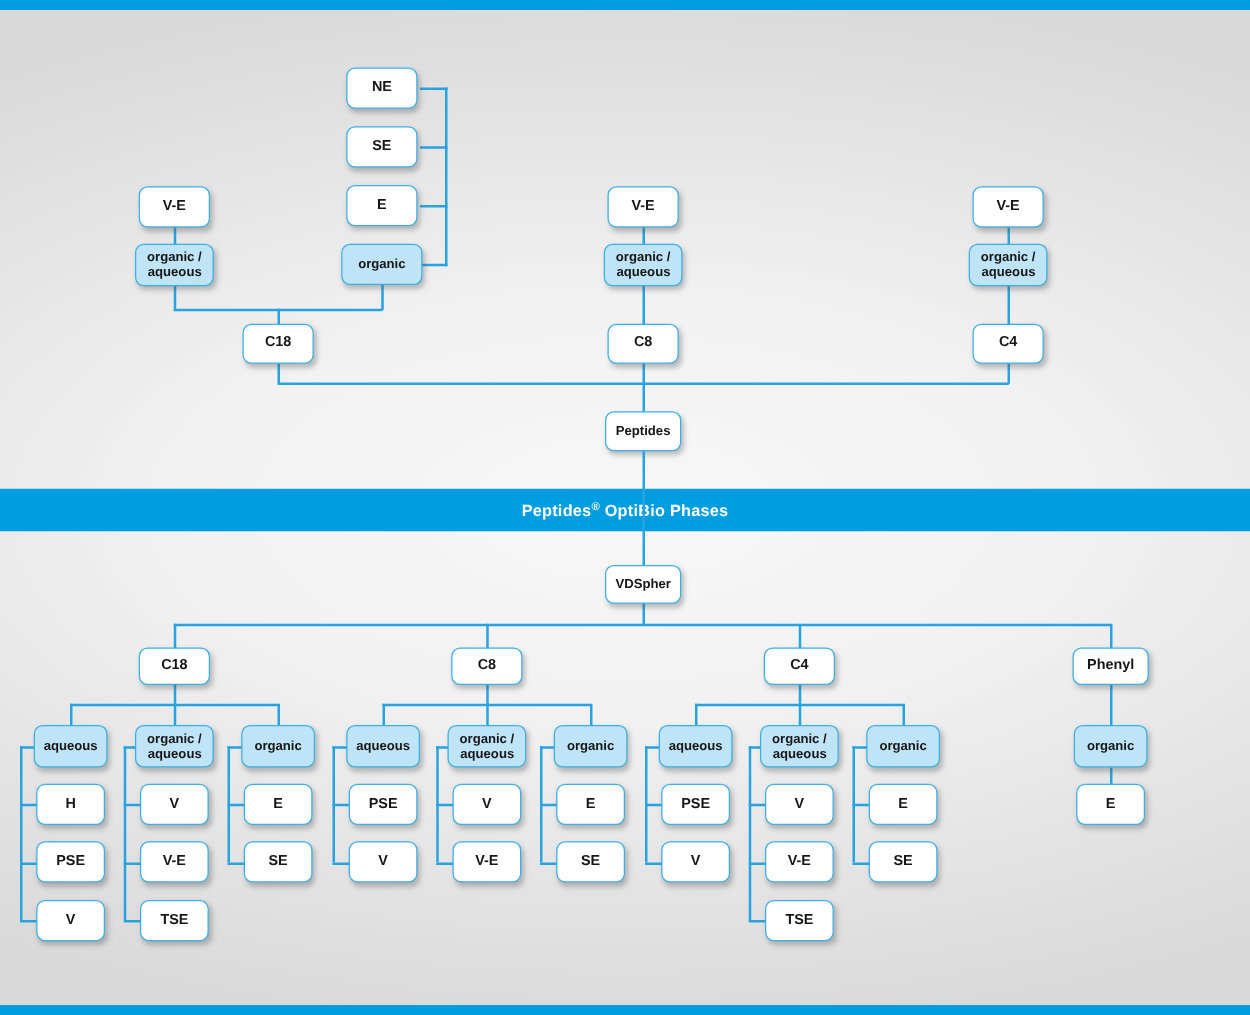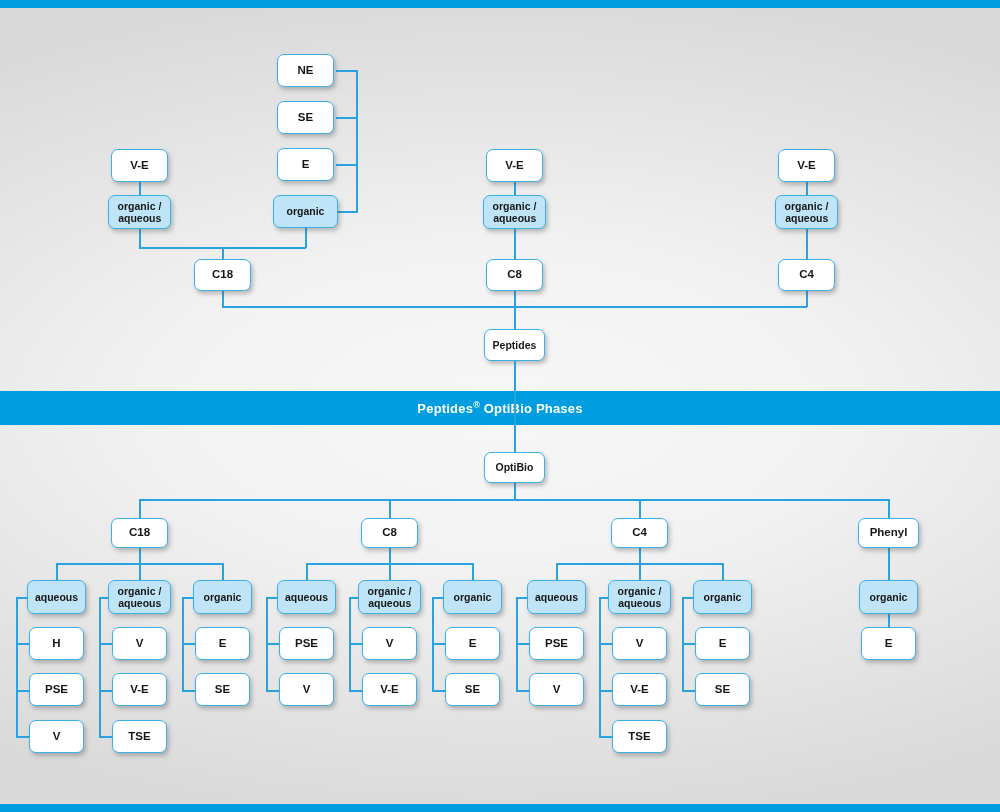--- a/index.html
+++ b/index.html
@@ -179,21 +179,21 @@
 aqueous</div>
   <div class="node" style="left:486px;top:259px;width:57px;height:32px;">C8</div>
 
   <div class="node" style="left:778px;top:149px;width:57px;height:33px;">V-E</div>
   <div class="node blue sm" style="left:775px;top:195px;width:63px;height:34px;">organic /
 aqueous</div>
   <div class="node" style="left:778px;top:259px;width:57px;height:32px;">C4</div>
 
   <div class="node sm" style="left:484px;top:329px;width:61px;height:32px;">Peptides</div>
 
-  <div class="node sm" style="left:484px;top:452px;width:61px;height:31px;z-index:6;">OptiBio</div>
+  <div class="node sm" style="left:484px;top:452px;width:61px;height:31px;z-index:6;">VDSpher</div>
 
   <div class="node" style="left:111px;top:518px;width:57px;height:30px;">C18</div>
   <div class="node" style="left:361px;top:518px;width:57px;height:30px;">C8</div>
   <div class="node" style="left:611px;top:518px;width:57px;height:30px;">C4</div>
   <div class="node" style="left:858px;top:518px;width:61px;height:30px;">Phenyl</div>
 
   <div class="node blue sm" style="left:27px;top:580px;width:59px;height:34px;">aqueous</div>
   <div class="node" style="left:29px;top:627px;width:55px;height:33px;">H</div>
   <div class="node" style="left:29px;top:673px;width:55px;height:33px;">PSE</div>
   <div class="node" style="left:29px;top:720px;width:55px;height:33px;">V</div>

